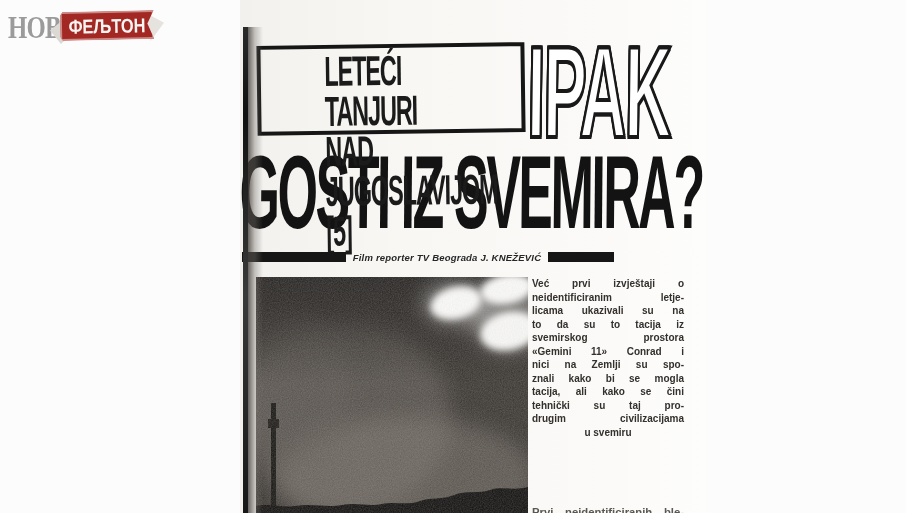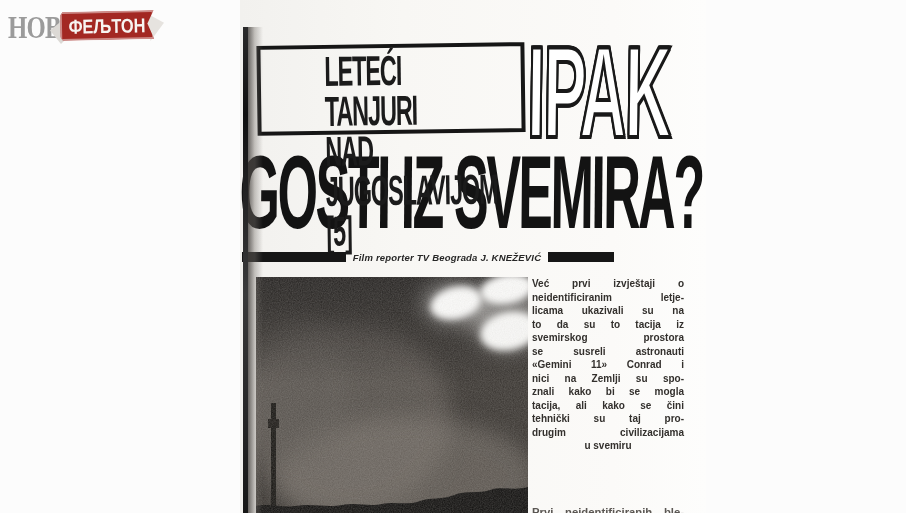--- a/index.html
+++ b/index.html
@@ -134,21 +134,20 @@
         <rect x="0" y="0" width="272" height="236" filter="url(#grain)" opacity="0.5"></rect>
       </svg>
     </div>
 
     <div class="article-column">
         <div class="lead-line">Već prvi izvještaji o</div>
         <div class="lead-line">neidentificiranim letje-</div>
         <div class="lead-line">licama ukazivali su na</div>
         <div class="lead-line">to da su to tacija iz</div>
         <div class="lead-line">svemirskog prostora</div>
-        <div class="lead-line">se susreli astronauti</div>
         <div class="lead-line">«Gemini 11» Conrad i</div>
         <div class="lead-line">nici na Zemlji su spo-</div>
         <div class="lead-line">znali kako bi se mogla</div>
         <div class="lead-line">tacija, ali kako se čini</div>
         <div class="lead-line">tehnički su taj pro-</div>
         <div class="lead-line">drugim civilizacijama</div>
         <div class="lead-line">u svemiru</div>
       </div>
     <div class="cutoff-line">Prvi neidentificiranih ble-</div>
   </div>

